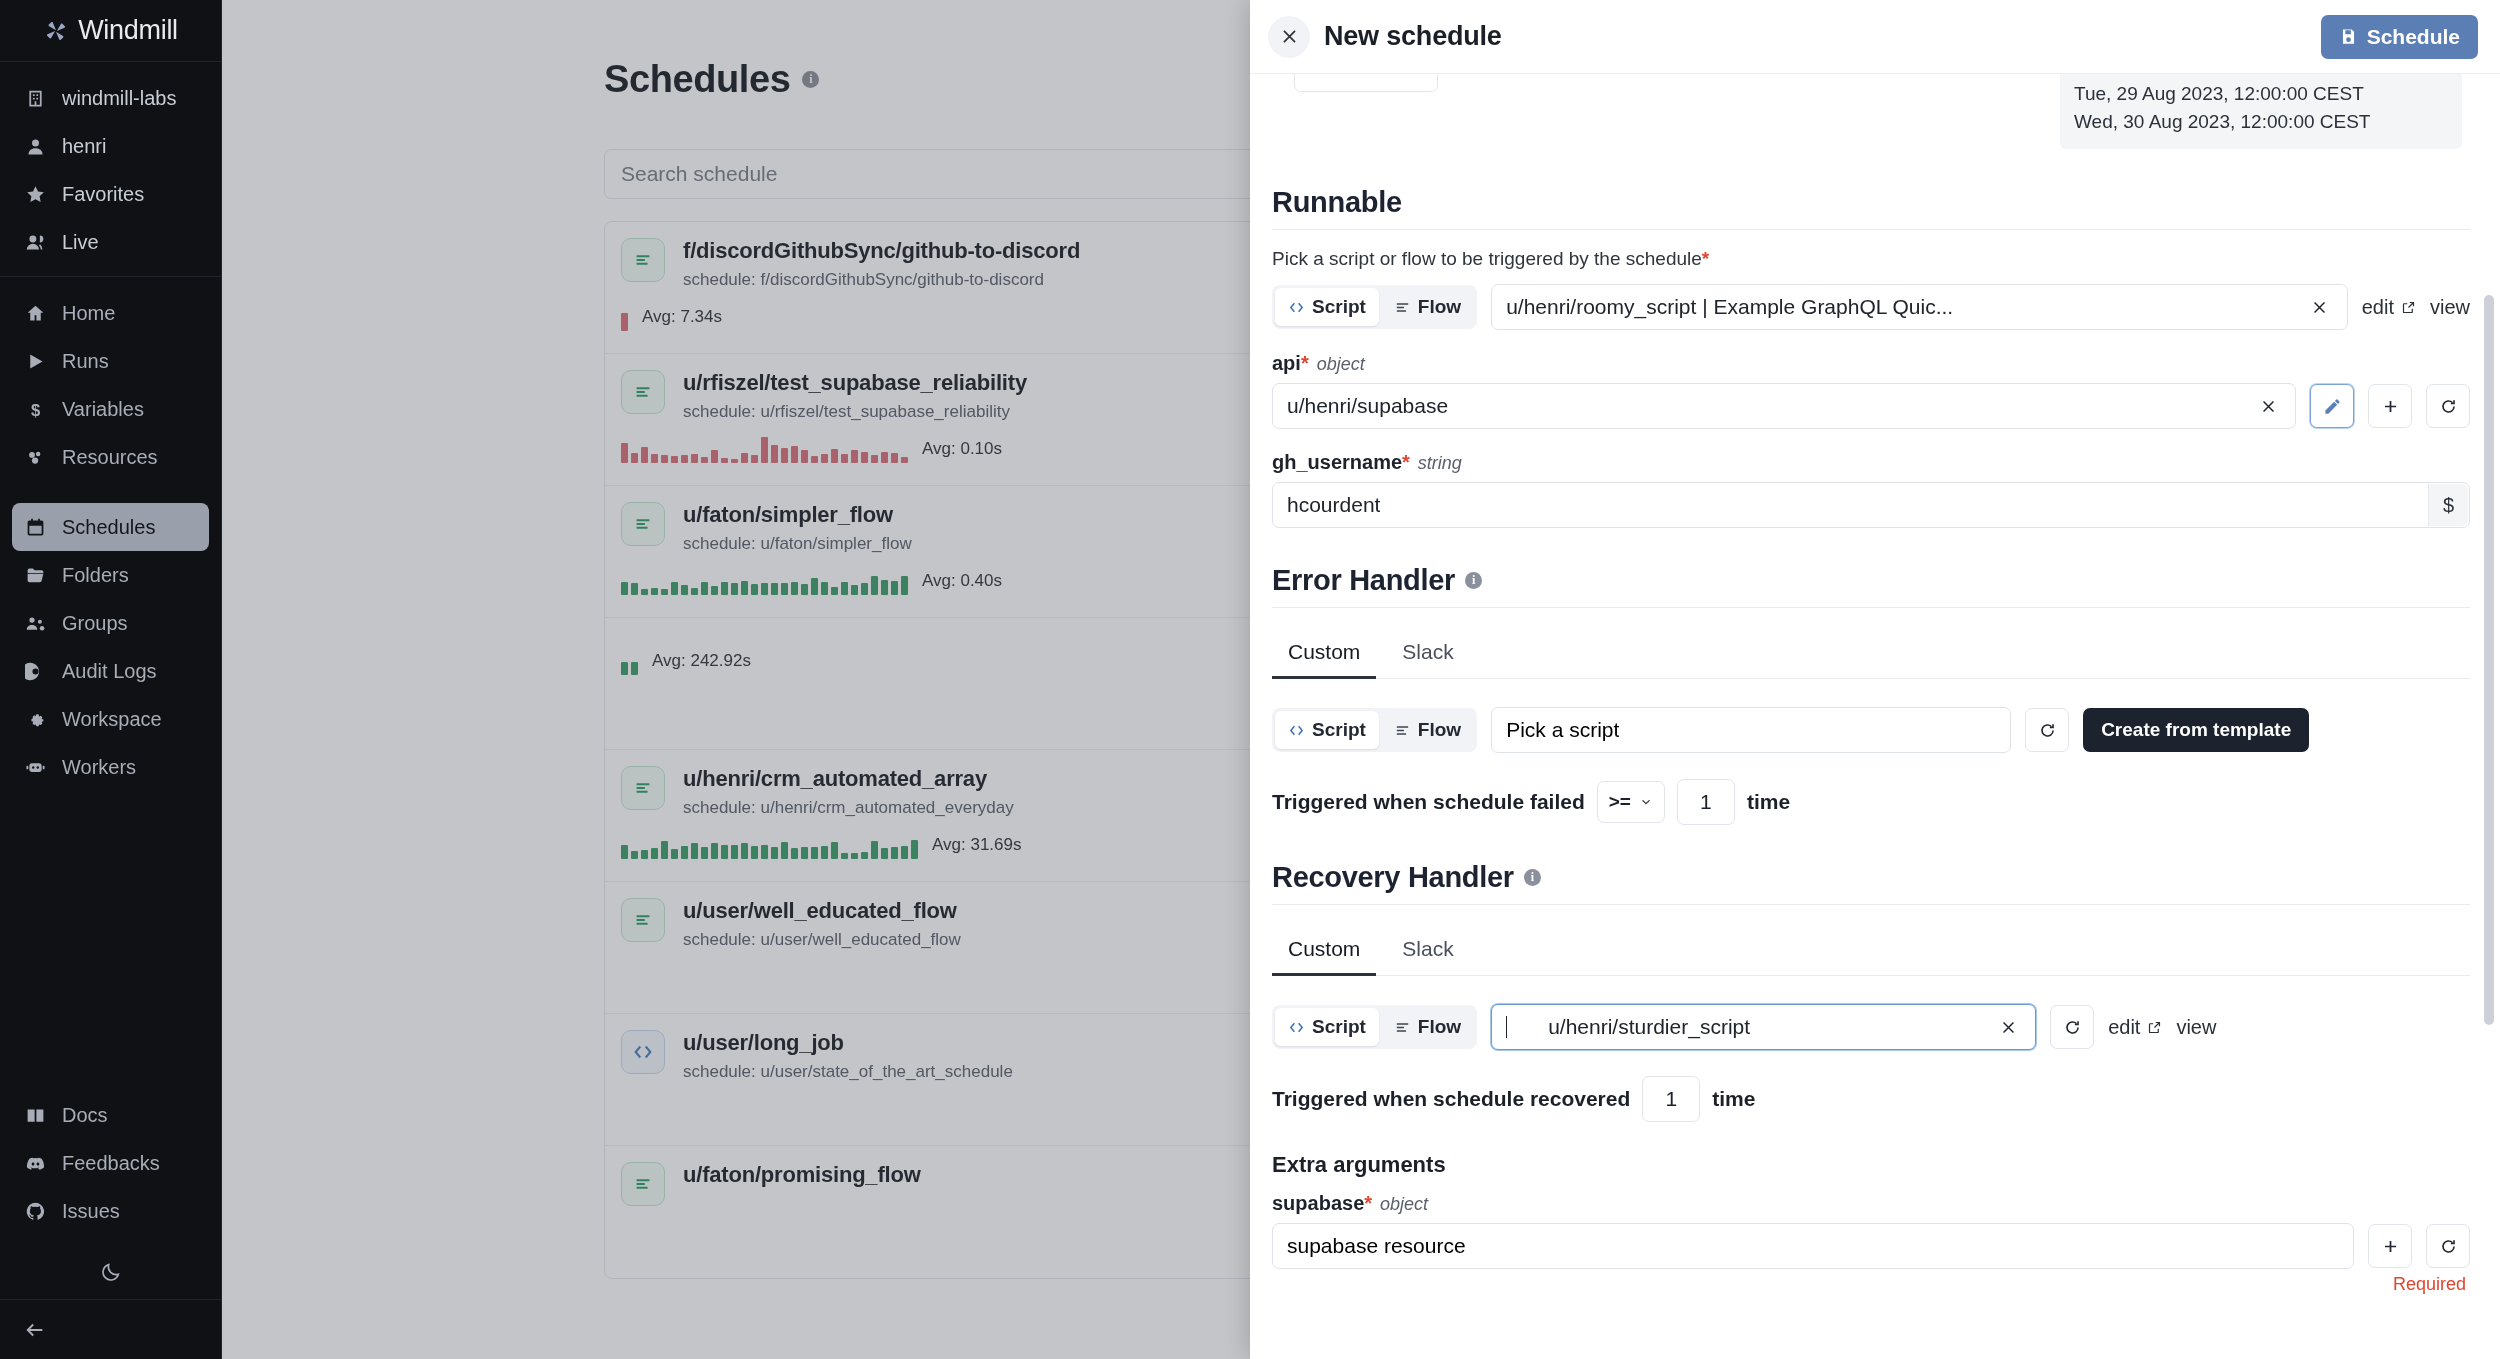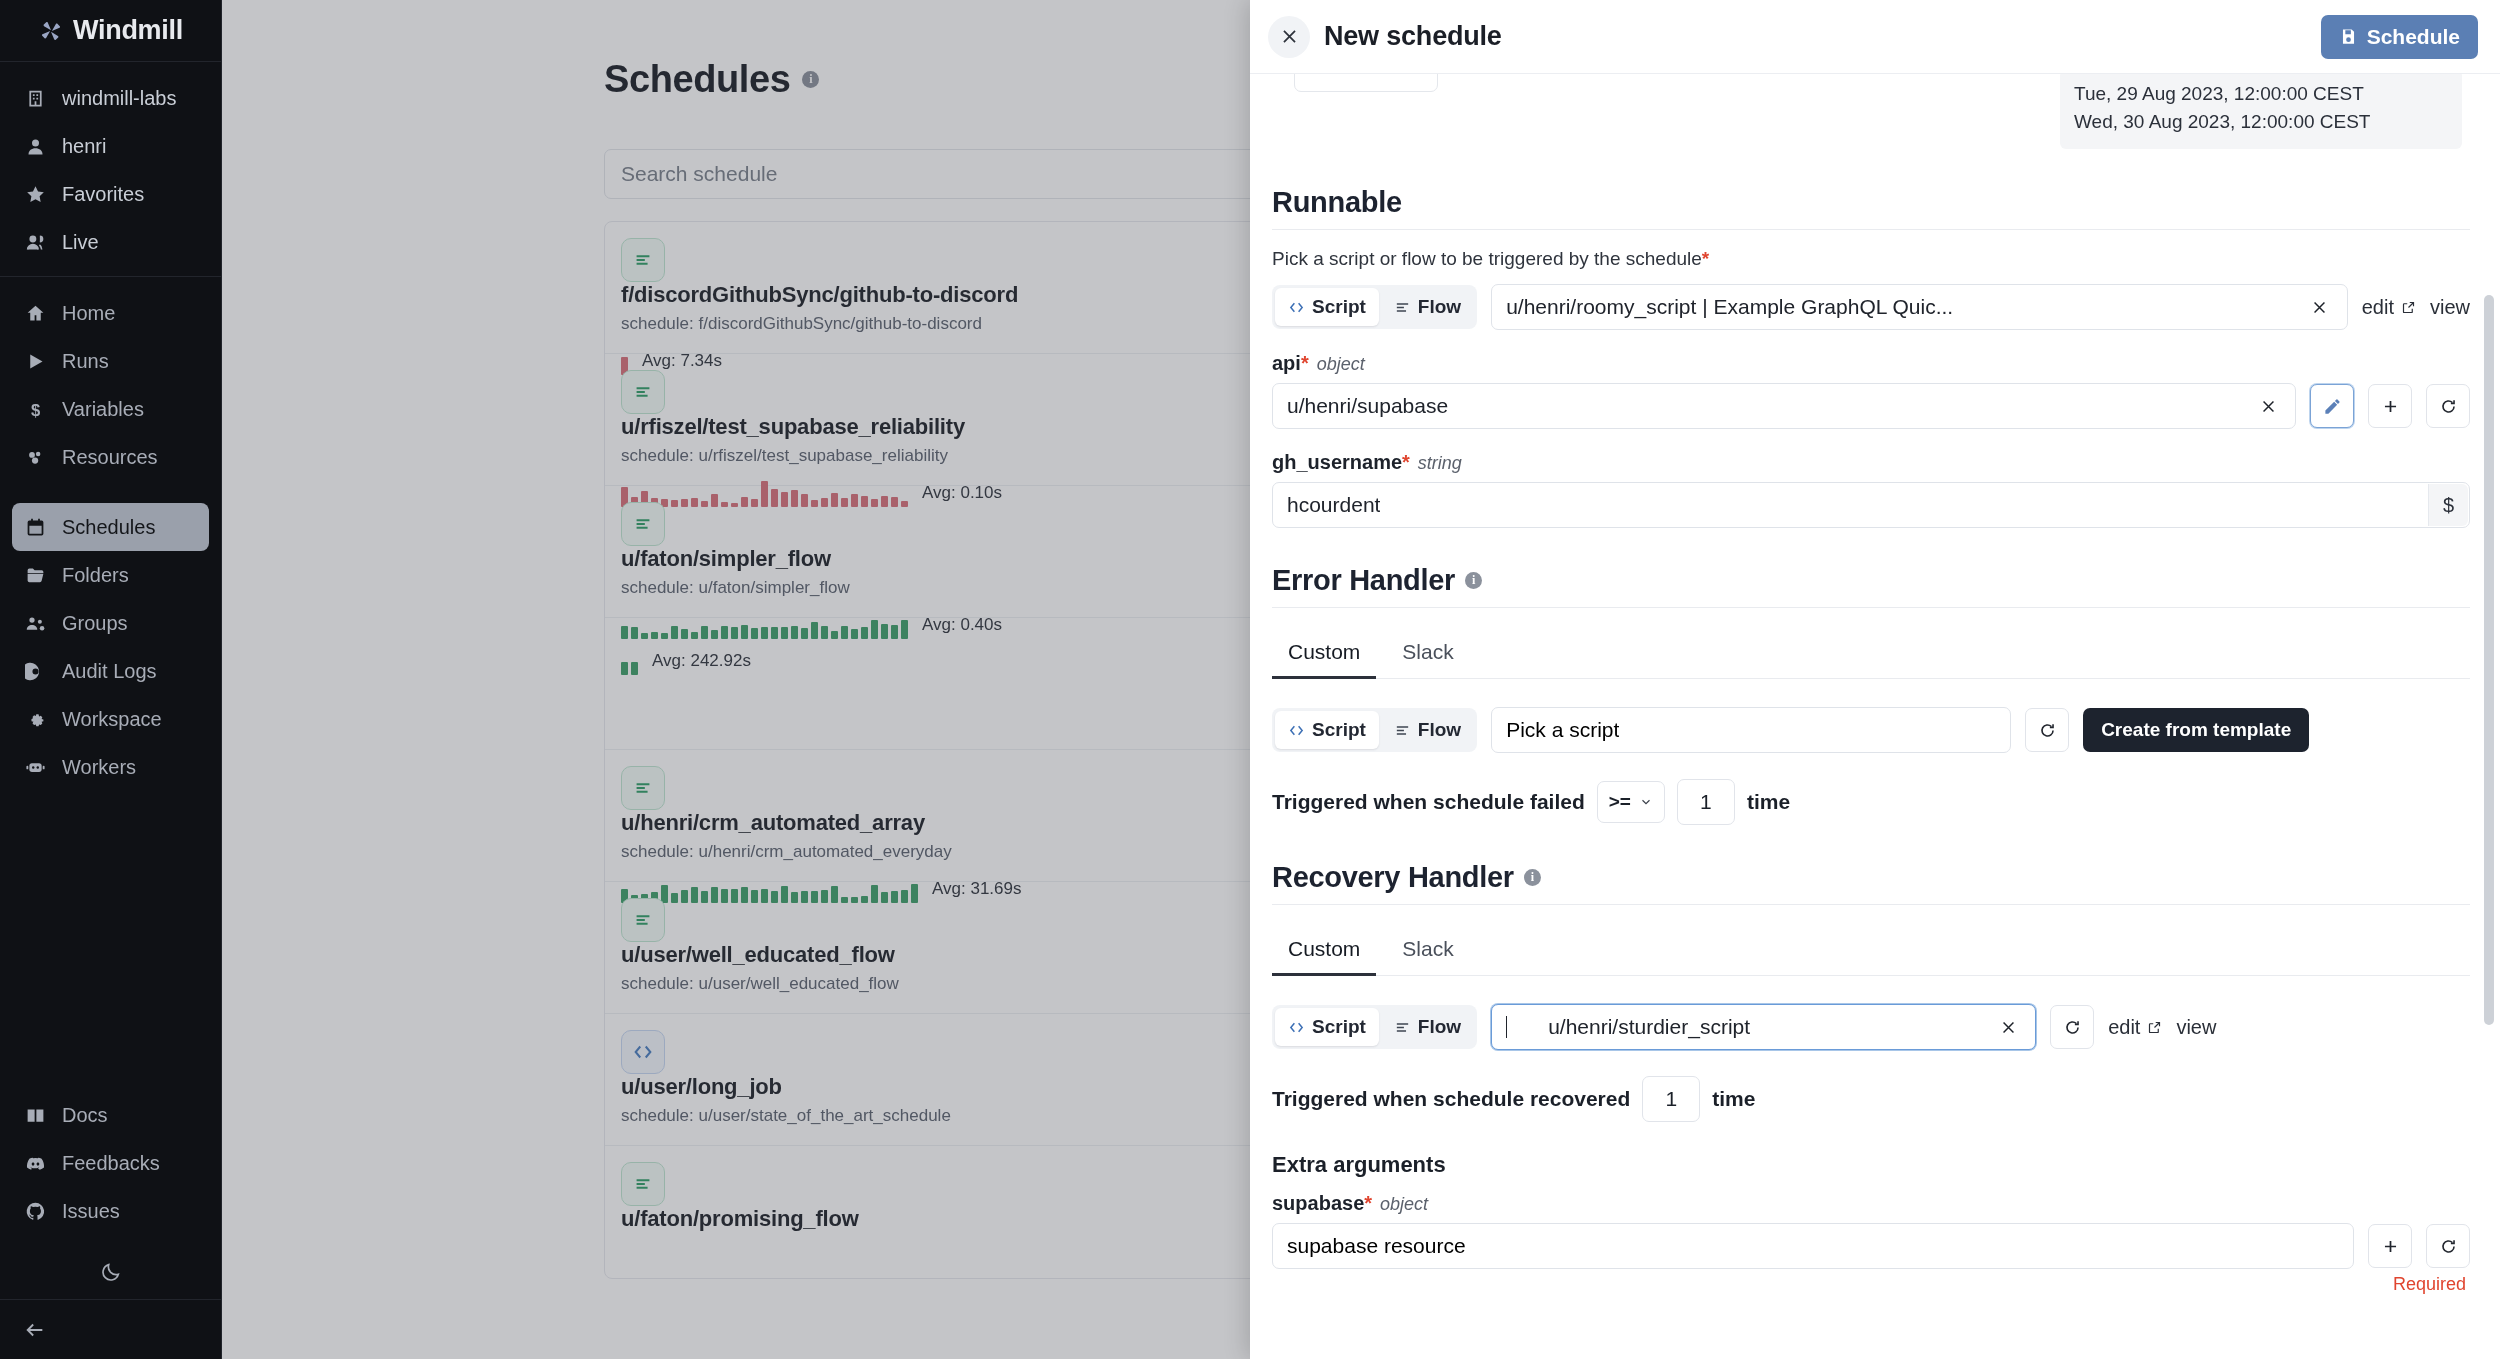--- a/index.html
+++ b/index.html
@@ -17,21 +17,21 @@
     width: 222px; height: 1359px;
     background: #0f1115;
     display: flex; flex-direction: column;
     border-right: 1px solid #21242b;
     z-index: 5;
   }
   .sb-logo {
     height: 62px; display: flex; align-items: center; justify-content: center;
     gap: 9px; border-bottom: 1px solid #22252c;
   }
-  .sb-logo-text { color:#e8eaee; font-size: 27px; font-weight: 700; letter-spacing:-0.3px; }
+  .sb-logo-text { color:#e8eaee; font-size: 27px; font-weight: 400; letter-spacing:-0.3px; }
   .sb-logo-mark { width: 26px; height: 26px; display:block; }
 
   .sb-group { padding: 12px 0 10px 0; }
   .sb-group.bordered { border-bottom: 1px solid #22252c; }
   .sb-item {
     display: flex; align-items: center; gap: 16px;
     height: 48px; margin: 0 12px; padding: 0 12px;
     border-radius: 8px; cursor: pointer;
     color: #a8adb7; font-size: 20px;
   }
@@ -65,21 +65,21 @@
   }
   .search-box {
     margin-top: 48px; width: 1040px; height: 50px;
     border: 1px solid #e2e5ea; border-radius: 7px;
     display: flex; align-items: center; padding: 0 16px;
     color: #7a818c; font-size: 21px;
   }
   .sched-list { margin-top: 22px; width: 1040px; border: 1px solid #e7e9ee; border-radius: 8px; }
   .sched-row { border-bottom: 1px solid #edeff3; padding: 16px 0 10px 0; height: 132px; }
   .sched-row:last-child { border-bottom: none; }
-  .sched-head { display: flex; align-items: flex-start; padding-left: 16px; flex-direction: column; }
+  .sched-head { display: flex; align-items: flex-start; gap: 18px; padding-left: 16px; }
   .sched-badge {
     width: 44px; height: 44px; border-radius: 10px; flex: 0 0 44px;
     display: flex; align-items: center; justify-content: center;
     border: 1px solid #bfe6d2; background: #f3fbf7;
   }
   .sched-badge.script { border-color: #c6d7f2; background: #f2f6fd; }
   .sched-badge svg { width: 22px; height: 22px; }
   .sched-name { font-size: 22px; font-weight: 700; color: #1d2129; letter-spacing:-0.2px; }
   .sched-sub { font-size: 17px; color: #5c6370; margin-top: 6px; }
   .sched-metrics { display: flex; align-items: center; gap: 14px; padding-left: 16px; margin-top: 10px; height: 34px; }

